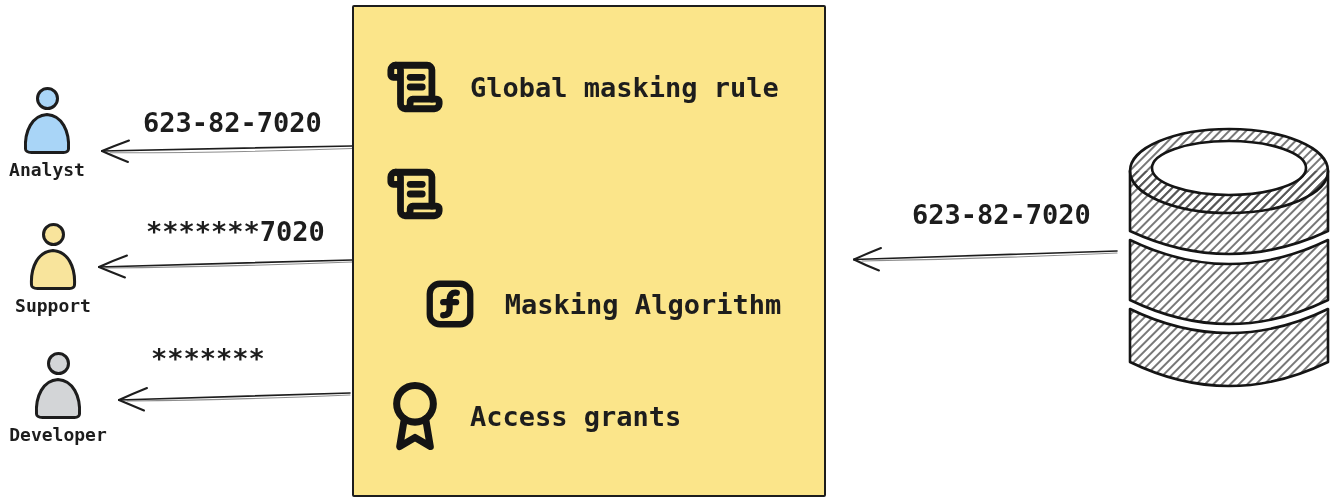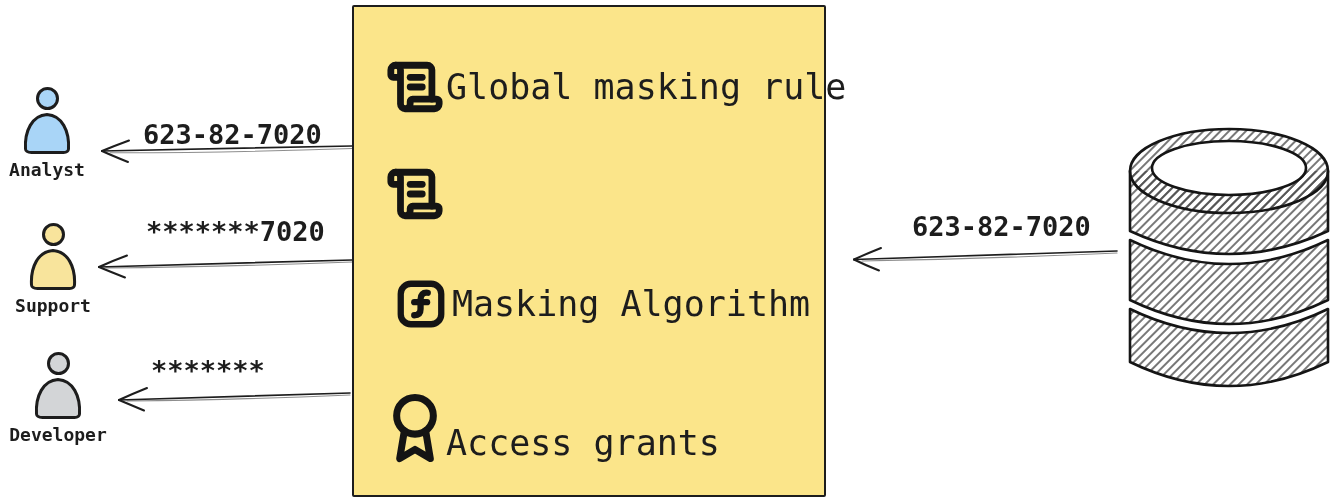--- a/index.html
+++ b/index.html
@@ -13,29 +13,29 @@
   .overlay path.head{stroke-width:2;}
 
   
   .mask-box{
     position:absolute;left:352px;top:5px;width:474px;height:492px;
     border:2.6px solid #1d1d1d;border-radius:2px;box-sizing:border-box;
   }
   .box-row{position:absolute;left:30px;right:8px;height:66px;display:flex;align-items:center;}
   .icon-slot{width:62px;display:flex;justify-content:center;align-items:center;flex:0 0 62px;}
   .icon-slot svg{display:block;}
-  .box-label{font-size:35px;font-weight:400;letter-spacing:0;white-space:nowrap;}
+  .box-label{margin-left:24px;font-size:27px;font-weight:700;letter-spacing:0;white-space:nowrap;}
 
   
   .persona{position:absolute;width:110px;text-align:center;}
   .persona svg{display:block;margin:0 auto;}
   .persona-label{margin-top:4px;font-size:18px;font-weight:700;white-space:nowrap;}
 
   
-  .value-label{position:absolute;font-size:27px;font-weight:700;white-space:nowrap;line-height:1.15;margin-top:12px;}
+  .value-label{position:absolute;font-size:27px;font-weight:700;white-space:nowrap;line-height:1.15;}
 
   .db{position:absolute;left:1127px;top:127px;}
 </style>
 </head>
 <body>
 
 <div class="canvas">
 
   <svg class="overlay" viewBox="0 0 1340 504" xmlns="http://www.w3.org/2000/svg">
     <g>
@@ -82,21 +82,21 @@
 
   <div class="persona" style="left:3px;top:352px;">
     <svg width="50" height="68" viewBox="0 0 50 68" stroke="#1d1d1d" stroke-width="3" fill="none" stroke-linejoin="round">
       <circle cx="25.5" cy="11.5" r="10" fill="#D3D5D7"></circle>
       <path d="M3.5 62 C2.5 44,10 28.5,25 27.5 C40 28.5,47.5 44,46.5 62 C46.3 64.4,44.2 65.4,41.5 65.4 L9.5 65.4 C6.8 65.4,3.7 64.4,3.5 62 Z" fill="#D3D5D7"></path>
     </svg>
     <div class="persona-label">Developer</div>
   </div>
 
   <div class="value-label" style="left:143px;top:107px;">623-82-7020</div>
-  <div class="value-label" style="left:146px;top:204px;">*******7020</div>
+  <div class="value-label" style="left:146px;top:216px;">*******7020</div>
   <div class="value-label" style="left:151px;top:343px;">*******</div>
   <div class="value-label" style="left:912px;top:199px;">623-82-7020</div>
 
   <div class="mask-box" style="background-color: rgb(251, 229, 138);">
 
     <div class="box-row" style="top:47px;">
       <span class="icon-slot">
         <svg width="58" height="58" viewBox="0 0 24 24" fill="none" stroke="#141414" stroke-width="2.8" stroke-linecap="round" stroke-linejoin="round">
           <path d="M15 12h-5"></path>
             <path d="M15 8h-5"></path>
@@ -122,21 +122,21 @@
       <span class="icon-slot">
         <svg width="54" height="54" viewBox="0 0 24 24" fill="none" stroke="#141414" stroke-width="2.8" stroke-linecap="round" stroke-linejoin="round">
           <rect width="18" height="18" x="3" y="3" rx="4.5"></rect>
           <path d="M9 17c2 0 2.8-1 2.8-2.8V10c0-2 1-3.3 3.2-3"></path>
           <path d="M9 11.2h5.7"></path>
         </svg>
       </span>
       <span class="box-label">Masking Algorithm</span>
     </div>
 
-    <div class="box-row" style="top:390px;align-items:flex-end;">
+    <div class="box-row" style="top:376px;">
       <span class="icon-slot">
         <svg width="52" height="70" viewBox="3.5 1 17 22" fill="none" stroke="#141414" stroke-width="2.3" stroke-linecap="round" stroke-linejoin="round">
           <circle cx="12" cy="8" r="6"></circle>
           <path d="M15.477 12.89 17 22l-5-3-5 3 1.523-9.11"></path>
         </svg>
       </span>
       <span class="box-label">Access grants</span>
     </div>
   </div>
 

